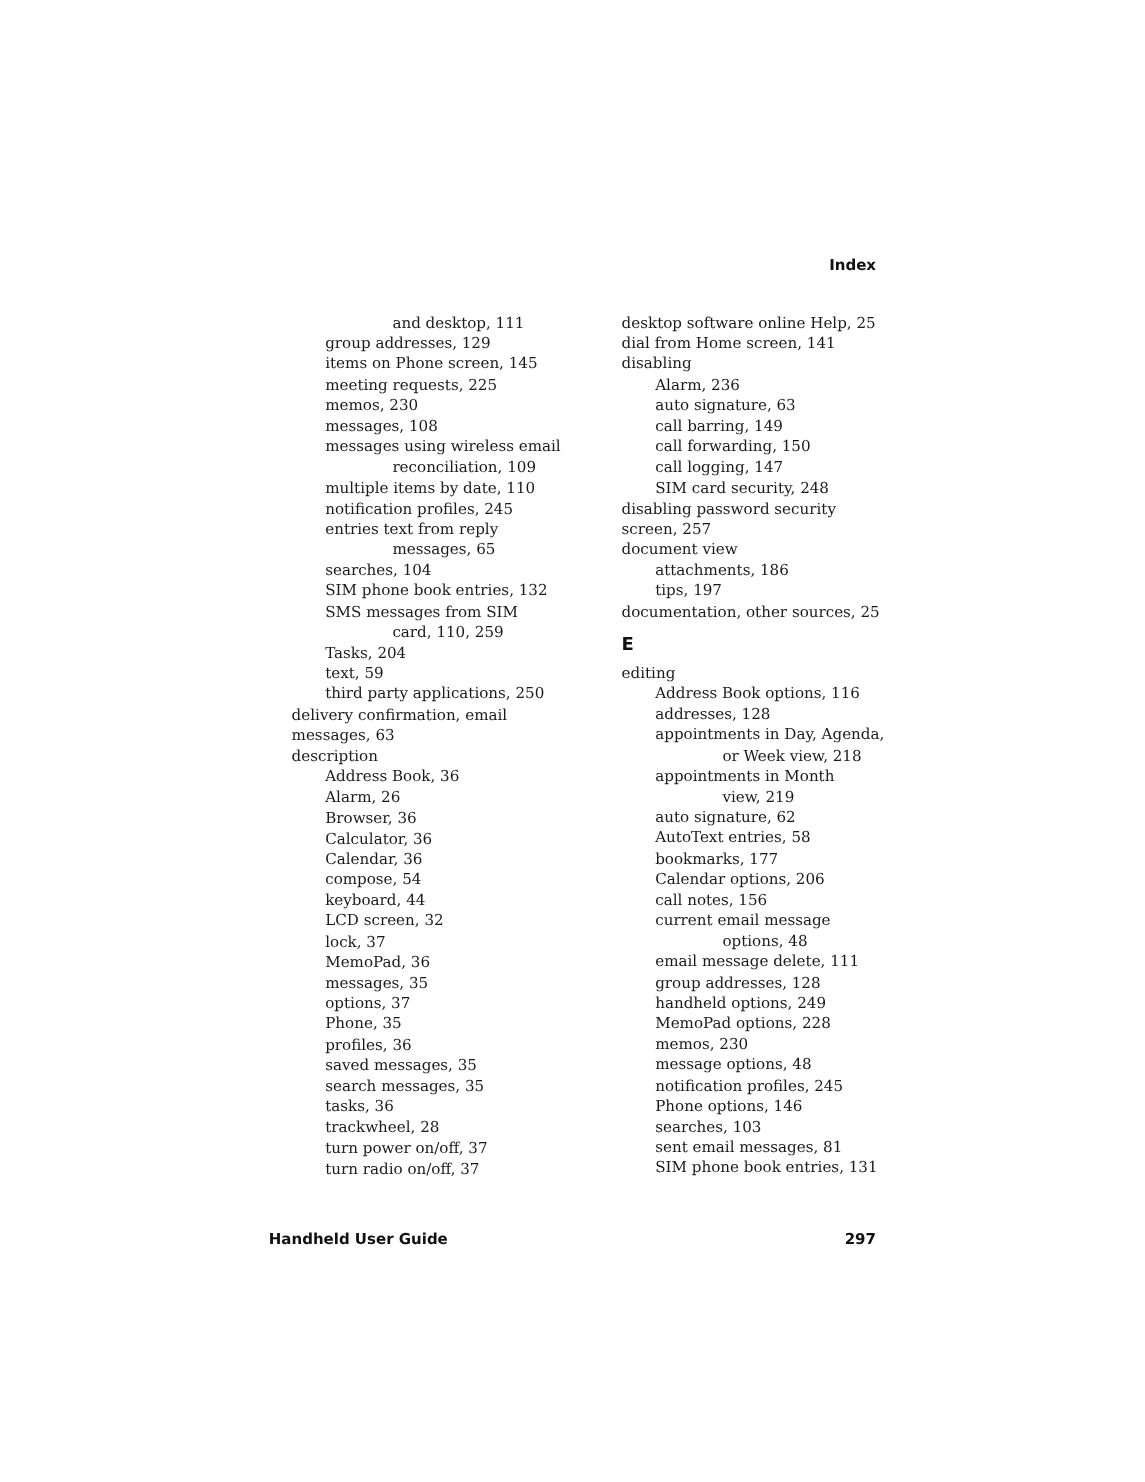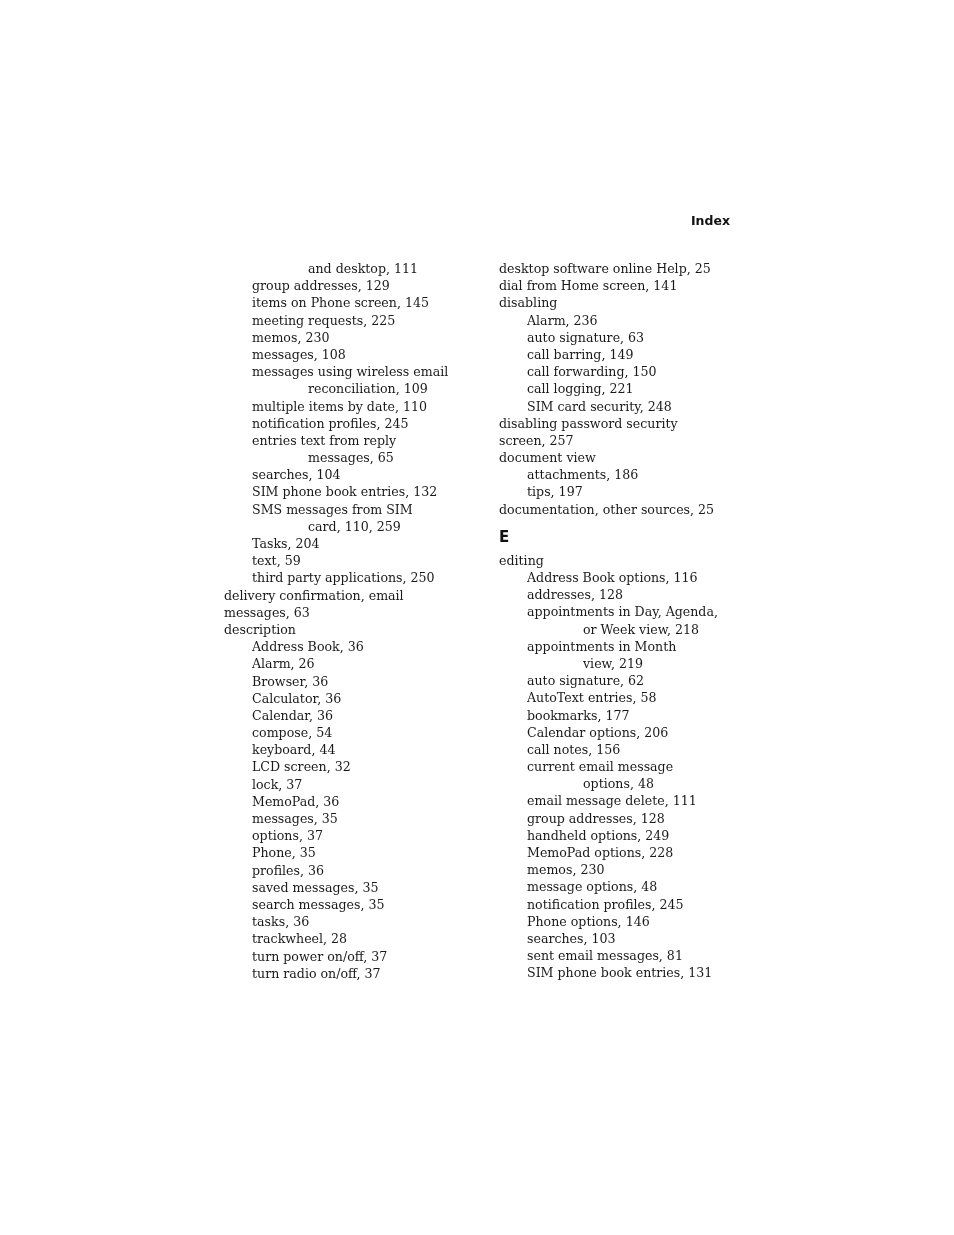--- a/index.html
+++ b/index.html
@@ -2,21 +2,21 @@
 <html><head>
   <meta charset="utf-8">
   <style>
     html, body { margin: 0; padding: 0; background: #ffffff; }
     body { width: 954px; height: 1235px; position: relative; overflow: hidden; }
     .page { position: absolute; left: 0; top: 0; width: 954px; height: 1235px; border-radius: 16px; }
     .running-head {
       position: absolute; top: 213px; right: 224px;
       font-family: "DejaVu Sans", sans-serif; font-weight: bold; font-size: 12.5px; color: #111;
     }
-    .col { position: absolute; top: 260px; }
+    .col { position: absolute; top: 260px; margin-left: 19px; }
     .col-left { left: 224px; width: 260px; }
     .col-right { left: 499px; width: 240px; }
     .line {
       font-family: "DejaVu Serif", serif; font-size: 12.6px; color: #1a1a1a;
       height: 17.2px; line-height: 17.2px; white-space: nowrap;
     }
     .l0 { padding-left: 0; }
     .l1 { padding-left: 28px; }
     .l2 { padding-left: 84px; }
     .letter {
@@ -82,21 +82,21 @@
 
   <div class="col col-right">
     <div id="col-right-top">
         <div class="line l0">desktop software online Help, 25</div>
         <div class="line l0">dial from Home screen, 141</div>
         <div class="line l0">disabling</div>
         <div class="line l1">Alarm, 236</div>
         <div class="line l1">auto signature, 63</div>
         <div class="line l1">call barring, 149</div>
         <div class="line l1">call forwarding, 150</div>
-        <div class="line l1">call logging, 221</div>
+        <div class="line l1">call logging, 147</div>
         <div class="line l1">SIM card security, 248</div>
         <div class="line l0">disabling password security</div>
         <div class="line l0">screen, 257</div>
         <div class="line l0">document view</div>
         <div class="line l1">attachments, 186</div>
         <div class="line l1">tips, 197</div>
         <div class="line l0">documentation, other sources, 25</div>
       </div>
     <div class="letter">E</div>
     <div id="col-right-bottom">
@@ -121,13 +121,17 @@
         <div class="line l1">memos, 230</div>
         <div class="line l1">message options, 48</div>
         <div class="line l1">notification profiles, 245</div>
         <div class="line l1">Phone options, 146</div>
         <div class="line l1">searches, 103</div>
         <div class="line l1">sent email messages, 81</div>
         <div class="line l1">SIM phone book entries, 131</div>
       </div>
   </div>
 
+  <div class="footer">
+    <span>Handheld User Guide</span>
+    <span>297</span>
+  </div>
 </div>
 
 </body></html>

